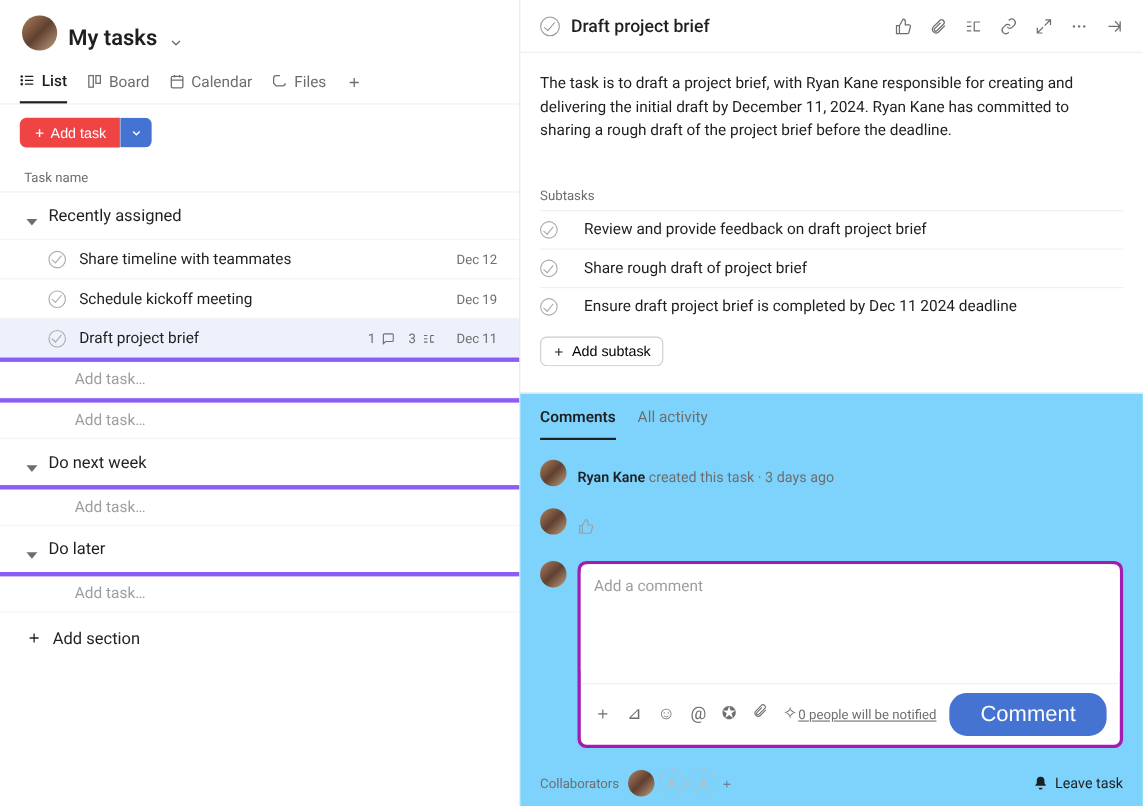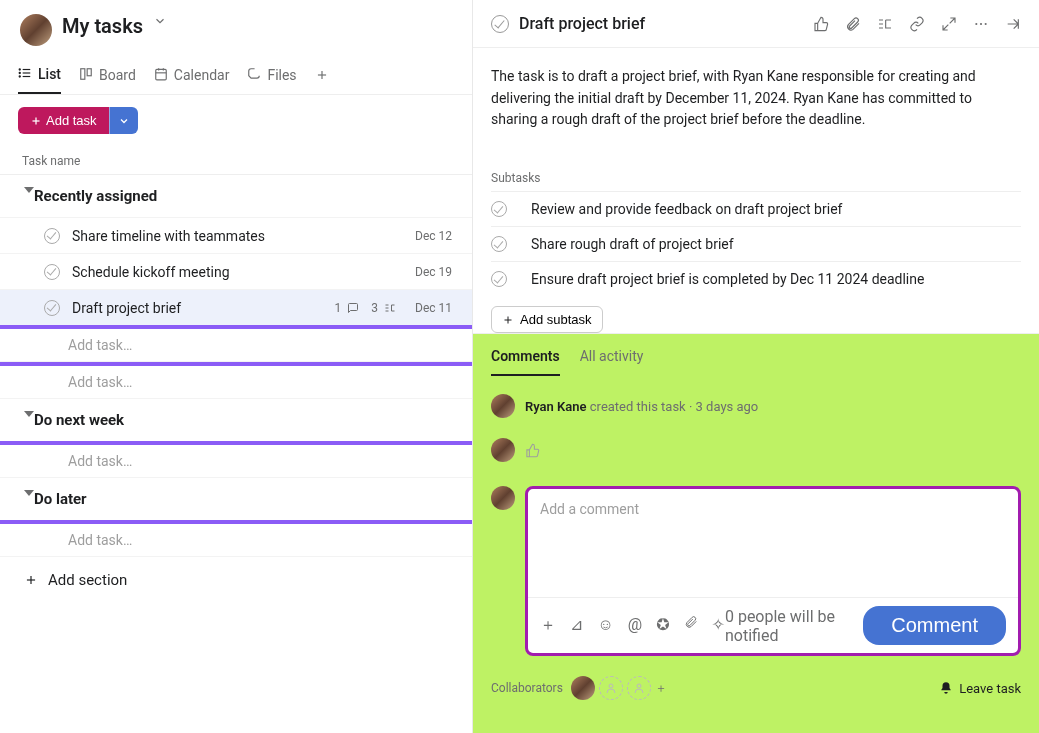--- a/index.html
+++ b/index.html
@@ -3,40 +3,40 @@
 <meta charset="utf-8">
 <style>
   * { box-sizing: border-box; }
   html, body { margin:0; padding:0; height:100%; font-family: -apple-system, "Segoe UI", Roboto, Helvetica, Arial, sans-serif; color:#1e1f21; }
   body { display:flex; width:1039px; height:733px; overflow:hidden; background:#fff; }
 
   
   .left { width:473px; border-right:1px solid #e8e8e8; display:flex; flex-direction:column; }
 
   .left-header { padding:14px 18px 0 20px; }
-  .title-row { display:flex; align-items:flex-start; gap:10px; }
+  .title-row { display:flex; align-items:flex-end; gap:10px; }
   .avatar { width:32px; height:32px; border-radius:50%; background:linear-gradient(135deg, #b08060 0%, #604030 50%, #c0a080 100%); flex:none; }
   .avatar-sm { width:24px; height:24px; border-radius:50%; background:linear-gradient(135deg, #b08060 0%, #604030 50%, #c0a080 100%); flex:none; }
   .page-title { font-size:20px; font-weight:600; }
   .chevron { color:#6d6e6f; display:flex; align-items:center; }
 
   .tabs { display:flex; gap:18px; margin-top:14px; padding:0 18px; border-bottom:1px solid #eee; align-items:center; }
   .tab { display:flex; align-items:flex-start; gap:6px; padding:6px 0 10px 0; font-size:14px; color:#6d6e6f; cursor:pointer; }
   .tab.active { color:#1e1f21; border-bottom:2px solid #1e1f21; font-weight:500; }
   .tab svg { stroke:#6d6e6f; }
   .tab.active svg { stroke:#1e1f21; }
 
   .add-bar { padding:12px 18px 14px 18px; display:flex; gap:0; }
-  .add-task-btn { background:#be185d; color:#fff; border:none; border-radius:6px 0 0 6px; padding:6px 12px; font-size:13px; display:flex; align-items:center; gap:4px; cursor:pointer; }
+  .add-task-btn { background:#ef4444; color:#fff; border:none; border-radius:6px 0 0 6px; padding:6px 12px; font-size:13px; display:flex; align-items:center; gap:4px; cursor:pointer; }
   .add-task-split { background:#4573d2; color:#fff; border:none; border-left:1px solid rgba(255,255,255,0.4); border-radius:0 6px 6px 0; padding:6px 8px; cursor:pointer; display:flex; align-items:center; }
 
   .col-header { padding:6px 22px; font-size:12px; color:#6d6e6f; border-bottom:1px solid #eee; }
 
   .section { }
-  .section-head { display:flex; align-items:flex-start; gap:0; padding:12px 24px; font-size:15px; font-weight:700; cursor:pointer; }
+  .section-head { display:flex; align-items:flex-end; gap:10px; padding:12px 24px; font-size:15px; font-weight:400; cursor:pointer; }
   .tri { width:0; height:0; border-left:5px solid transparent; border-right:5px solid transparent; border-top:6px solid #6d6e6f; }
 
   .task-row { display:flex; align-items:center; padding:8px 20px 8px 44px; font-size:14px; border-top:1px solid #f3f3f3; min-height:36px; }
   .task-row:last-child { border-bottom:1px solid #f3f3f3; }
   .task-row.selected { background:#edf1fb; }
   .check { width:16px; height:16px; border:1.5px solid #aaa; border-radius:50%; flex:none; margin-right:12px; position:relative; }
   .check::after { content:""; position:absolute; left:4px; top:1.5px; width:4px; height:8px; border:solid #aaa; border-width:0 1.5px 1.5px 0; transform:rotate(40deg); }
   .task-name { flex:1; }
   .task-meta { display:flex; align-items:center; gap:6px; color:#6d6e6f; font-size:12px; }
   .task-date { width:48px; text-align:right; color:#6d6e6f; font-size:12px; margin-left:8px; }
@@ -57,41 +57,41 @@
 
   .detail-body { padding:18px 18px 0 18px; overflow:auto; flex:0 0 auto; }
   .description { font-size:14px; line-height:1.55; color:#1e1f21; }
 
   .subtasks { margin-top:40px; }
   .sub-label { font-size:12px; color:#6d6e6f; margin-bottom:6px; }
   .sub-item { display:flex; align-items:center; gap:12px; padding:9px 0; border-top:1px solid #eee; font-size:14px; }
   .sub-item:first-of-type { border-top:1px solid #eee; }
   .add-sub-btn { margin-top:10px; border:1px solid #ccc; background:#fff; border-radius:6px; padding:5px 10px; font-size:13px; display:inline-flex; align-items:center; gap:6px; cursor:pointer; }
 
-  .activity { background:#bef264; border-top:1px solid #eee; flex:1; display:flex; flex-direction:column; }
+  .activity { margin-top:24px; background:#7dd3fc; border-top:1px solid #eee; flex:1; display:flex; flex-direction:column; }
   .act-tabs { display:flex; gap:20px; padding:14px 18px 0 18px; font-size:14px; }
   .act-tab { padding-bottom:10px; color:#6d6e6f; cursor:pointer; }
   .act-tab.active { color:#1e1f21; font-weight:600; border-bottom:2px solid #1e1f21; }
 
   .act-list { padding:8px 18px; }
-  .act-row { display:flex; gap:10px; padding:10px 0; font-size:13px; align-items:center; }
+  .act-row { display:flex; gap:10px; padding:10px 0; font-size:13px; align-items:flex-end; }
   .act-text { flex:1; }
   .act-text .name { font-weight:600; }
   .act-meta { color:#6d6e6f; }
   .like { color:#9e9e9e; cursor:pointer; }
 
   .comment-box { padding:6px 18px 10px 18px; display:flex; gap:10px; }
   .cbox { flex:1; border:3px solid #a21caf; border-radius:8px; background:#fff; }
   .cbox textarea { width:100%; border:none; resize:none; padding:12px 12px 60px 12px; font-family:inherit; font-size:14px; color:#1e1f21; border-radius:8px; outline:none; }
   .cbox textarea::placeholder { color:#9e9e9e; }
   .cbox-bar { display:flex; align-items:center; padding:8px 12px; border-top:1px solid #eee; }
   .cbox-icons { display:flex; gap:14px; color:#6d6e6f; }
   .cbox-icons span { cursor:pointer; }
   .cbox-spacer { flex:1; }
-  .notify { font-size:16px; color:#6d6e6f; margin-right:12px; }
+  .notify { font-size:12px; color:#6d6e6f; margin-right:12px;text-decoration:underline; }
   .comment-btn { background:#4573d2; color:#fff; border:none; border-radius:16px; padding:8px 28px; font-size:20px; font-weight:500; cursor:pointer; }
 
   .collab-bar { display:flex; align-items:center; padding:10px 18px 6px 18px; font-size:12px; color:#6d6e6f; }
   .collab-avs { display:flex; gap:4px; margin-left:8px; align-items:center; }
   .collab-ph { width:24px; height:24px; border:1px dashed #bbb; border-radius:50%; display:flex; align-items:center; justify-content:center; color:#bbb; }
   .leave { margin-left:auto; display:flex; gap:6px; cursor:pointer; font-size:13px; color:#1e1f21; }
 
   svg { display:block; }
 </style>
 </head>

